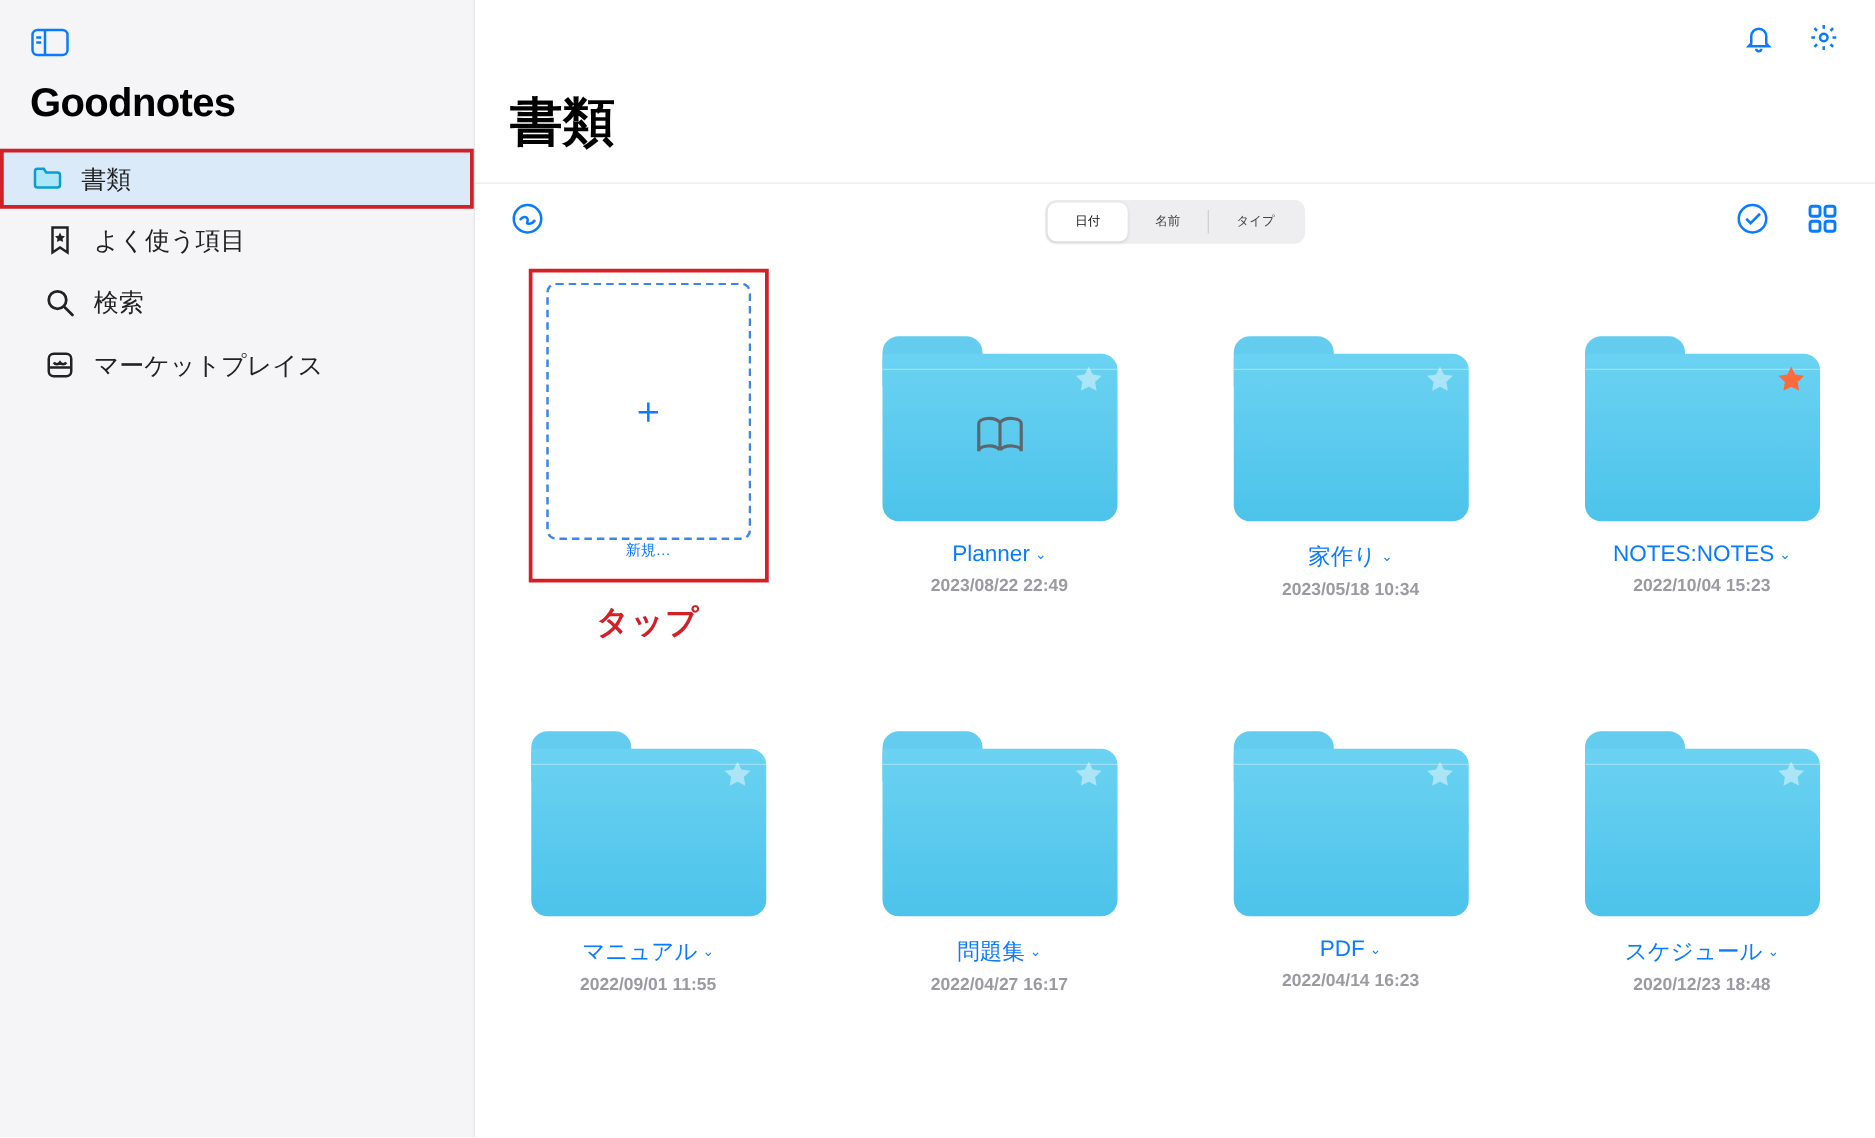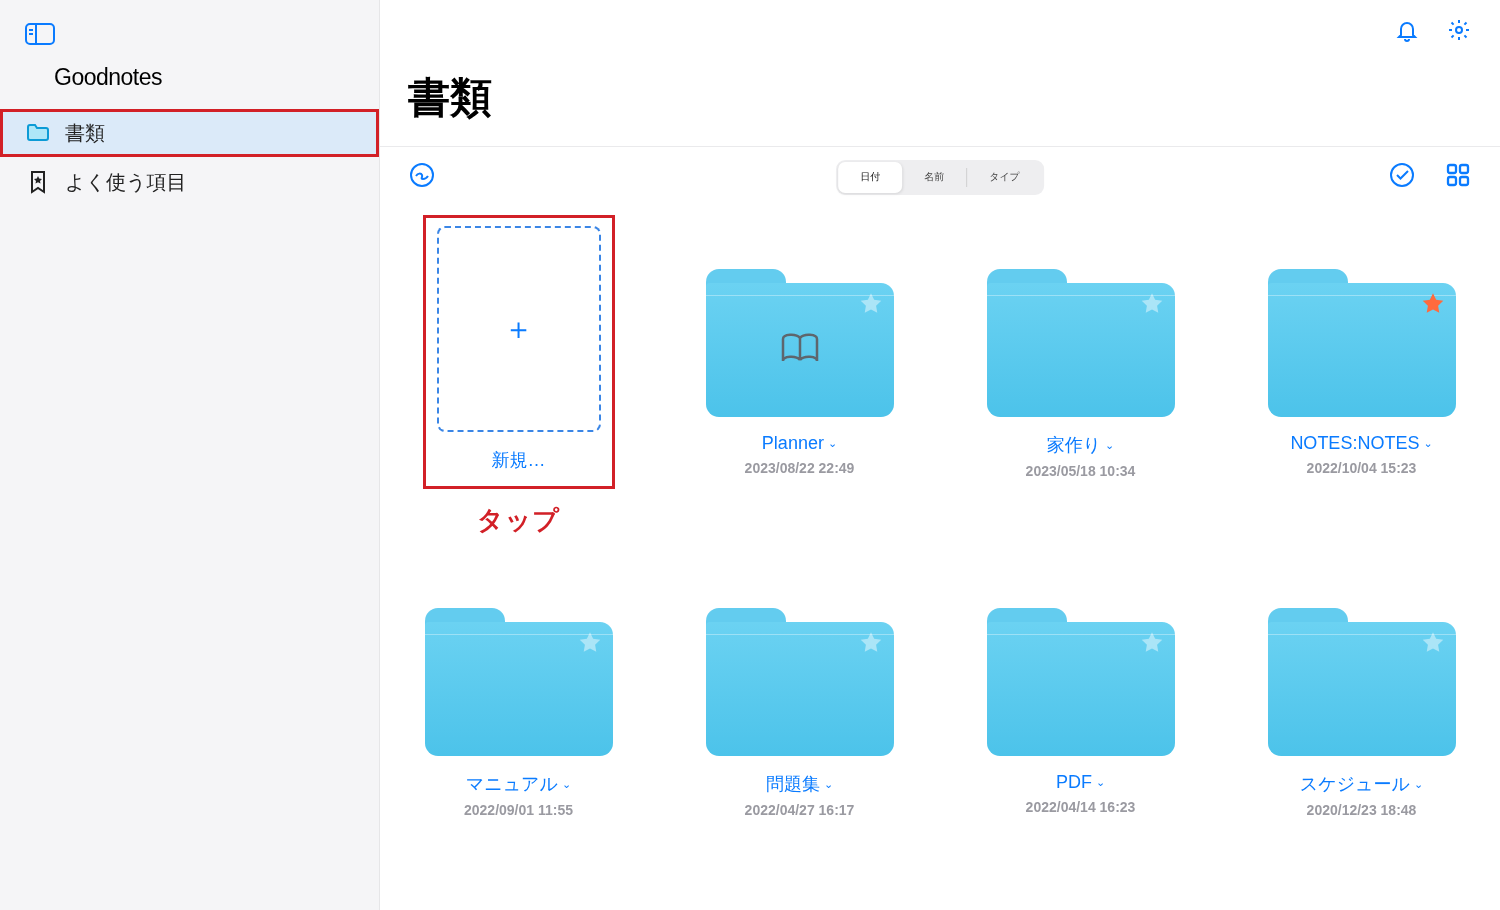--- a/index.html
+++ b/index.html
@@ -24,31 +24,30 @@
     display: flex;
     padding: 8px 20px 10px 24px;
   }
   .toggle-btn {
     width: 32px;
     height: 24px;
     color: #0a7bff;
   }
   .app-title {
     padding: 8px 24px 18px;
-    font-size: 23px;
-    font-weight: 400;
+    font-size: 32px;
+    font-weight: 700;
     letter-spacing: -0.5px;
-    margin-left: 30px;
   }
   .nav-item {
     display: flex;
     align-items: center;
     gap: 14px;
     height: 48px;
-    margin: 1px 0;
+    margin: 1px 10px;
     padding: 0 22px;
     font-size: 20px;
     color: #222;
     cursor: pointer;
   }
   .nav-item.selected {
     background: #dbeaf9;
     border: 3px solid #d22027;
     margin: 0;
   }
@@ -171,23 +170,22 @@
     justify-content:center;
     background:#fff;
   }
   .plus {
     font-size:30px;
     color:#0a7bff;
     font-weight:300;
     line-height:1;
   }
   .new-label {
-    font-size:18px;
+    font-size:12px;
     color:#0a7bff;
-    margin-top:16px;
   }
   .tap-anno {
     font-size:26px;
     font-weight:700;
     color:#d22027;
     margin-top:14px;
     letter-spacing:1px;
   }
   .folder {
     width: 188px;
@@ -274,22 +272,41 @@
   <div class="nav-item">
     <span class="nav-icon">
       <svg viewBox="0 0 26 26" fill="none" stroke="#222" stroke-width="2">
         <path d="M7 3h12v20l-6-4-6 4V3z"></path>
         <path d="M13 7l1.2 2.5 2.8.4-2 2 .5 2.7L13 13.3l-2.5 1.3.5-2.7-2-2 2.8-.4L13 7z" fill="#222" stroke="none"></path>
       </svg>
     </span>
     <span>よく使う項目</span>
   </div>
 
-
-
+  <div class="nav-item">
+    <span class="nav-icon">
+      <svg viewBox="0 0 26 26" fill="none" stroke="#222" stroke-width="2.2" stroke-linecap="round">
+        <circle cx="11" cy="11" r="7"></circle>
+        <line x1="17" y1="17" x2="23" y2="23"></line>
+      </svg>
+    </span>
+    <span>検索</span>
+  </div>
+
+
+  <div class="nav-item">
+    <span class="nav-icon">
+      <svg viewBox="0 0 26 26" fill="none" stroke="#222" stroke-width="2">
+        <rect x="4" y="4" width="18" height="18" rx="4"></rect>
+        <path d="M8 11a3 3 0 0 0 5 0 3 3 0 0 0 5 0"></path>
+        <line x1="4" y1="15" x2="22" y2="15"></line>
+      </svg>
+    </span>
+    <span>マーケットプレイス</span>
+  </div>
 </div>
 
 <div class="main">
 
   <div class="topbar">
     <span>
       <svg width="26" height="26" viewBox="0 0 26 26" fill="none" stroke="currentColor" stroke-width="2">
         <path d="M7 18V12a6 6 0 1 1 12 0v6l2 2H5l2-2z"></path>
         <path d="M11 22a2 2 0 0 0 4 0"></path>
       </svg>

